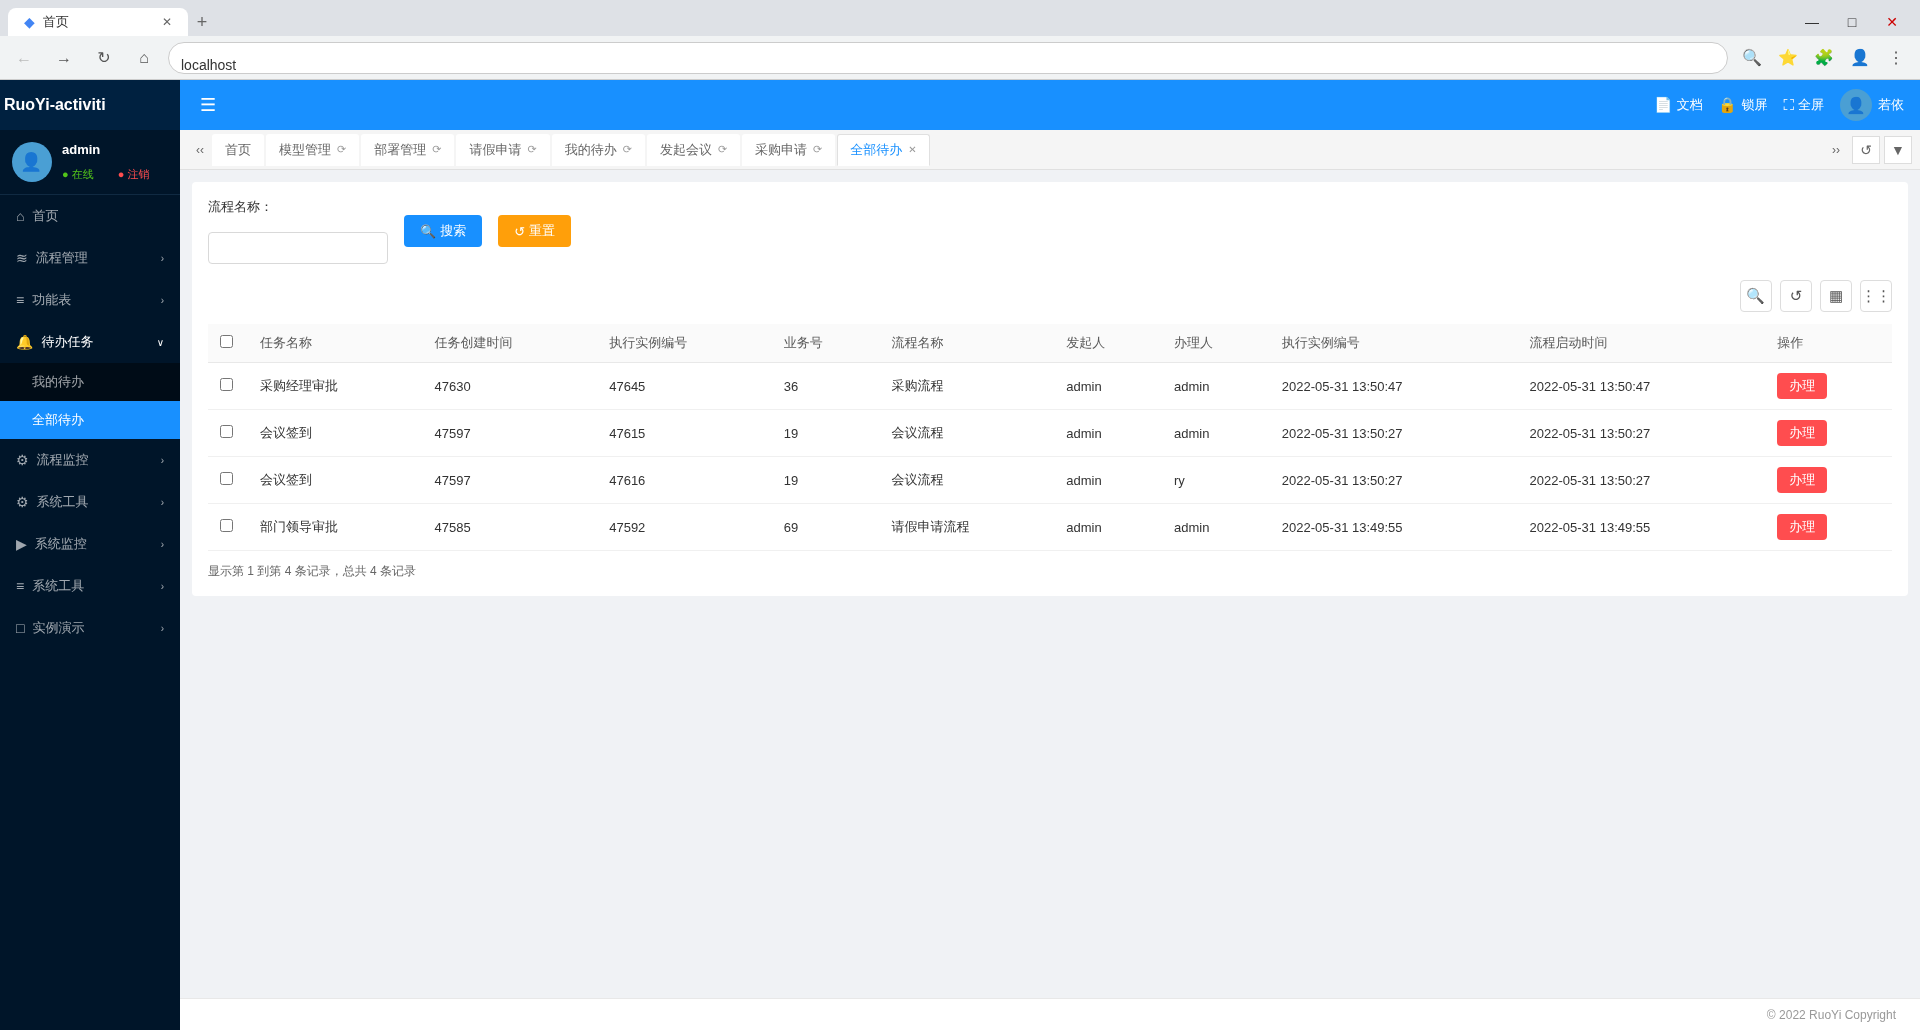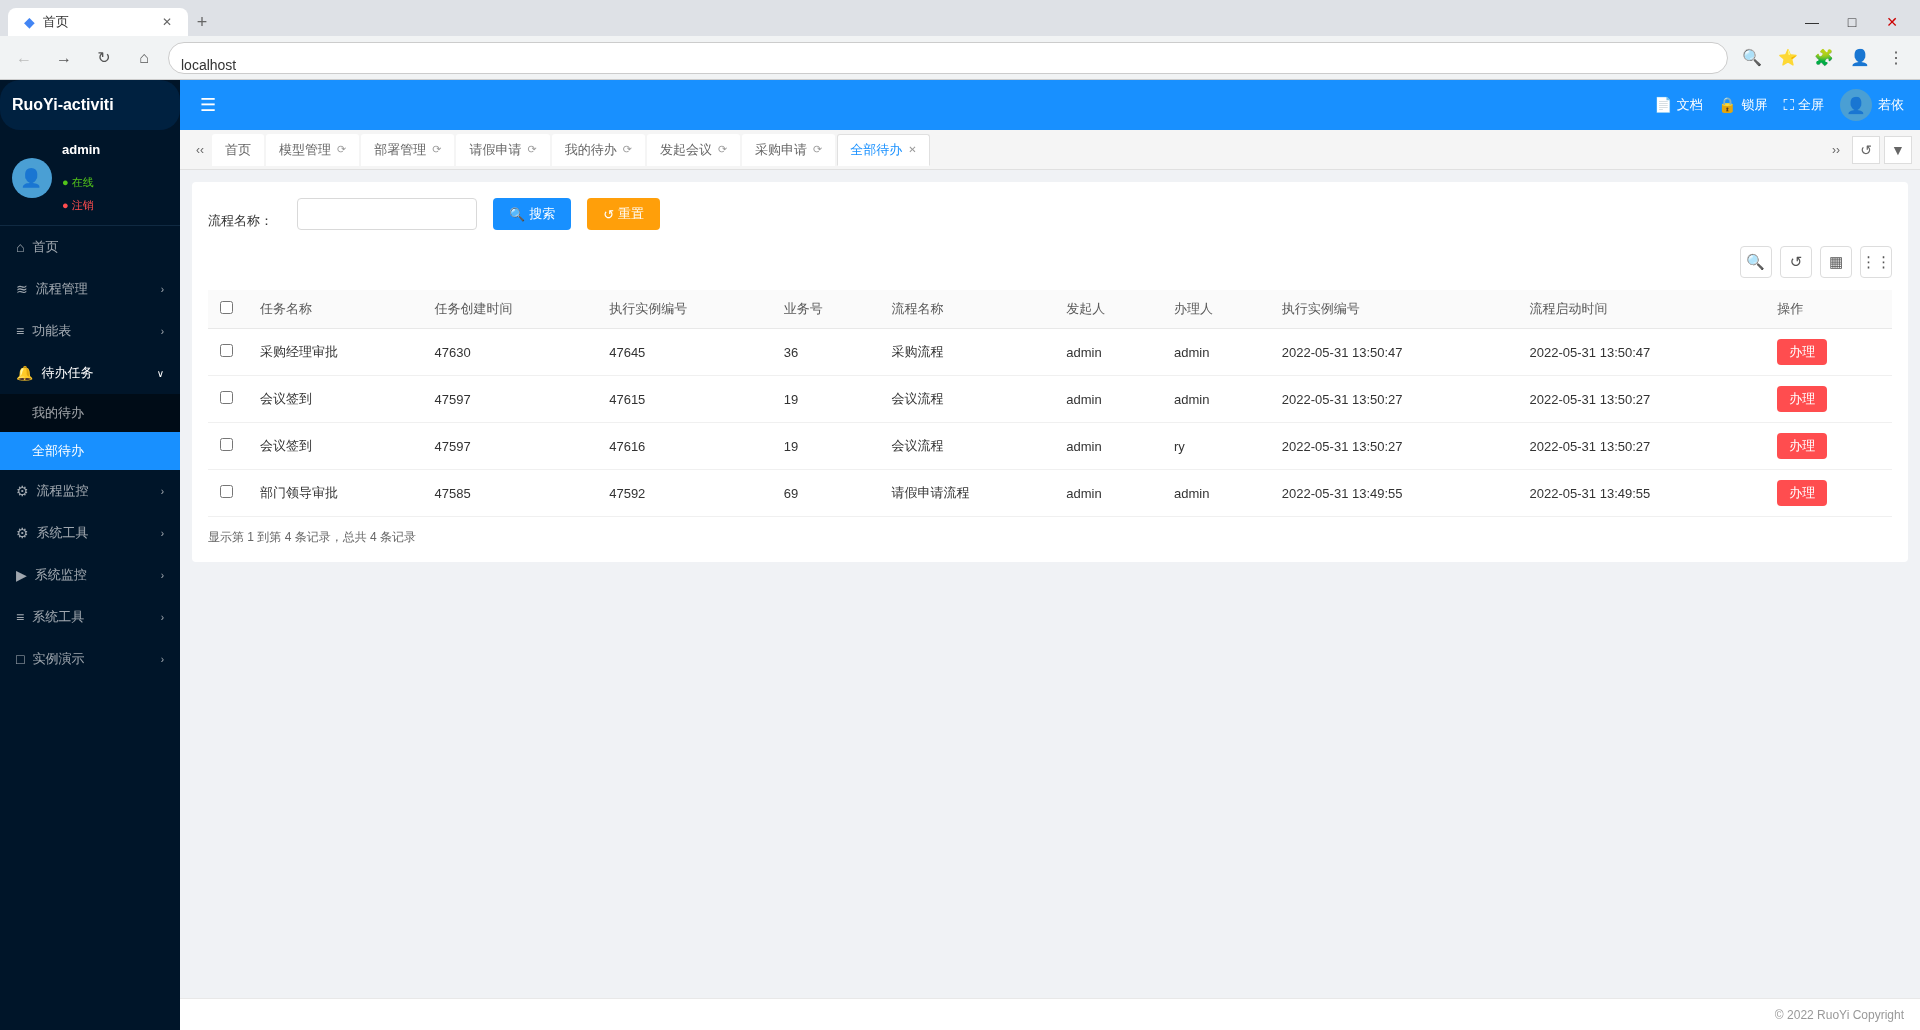--- a/index.html
+++ b/index.html
@@ -19,26 +19,26 @@
     .browser-nav-btn.disabled { color: #bbb; cursor: default; }
     .browser-address-bar { flex: 1; height: 32px; background: white; border: 1px solid #ccc; border-radius: 16px; display: flex; align-items: flex-end; padding: 0 12px; font-size: 14px; color: #333; }
     .browser-toolbar-icons { display: flex; align-items: center; gap: 4px; }
     .browser-toolbar-icon { width: 32px; height: 32px; display: flex; align-items: center; justify-content: center; cursor: pointer; border-radius: 50%; color: #555; font-size: 16px; }
 
     
     .app-container { display: flex; flex: 1; overflow: hidden; }
 
     
     .sidebar { width: 180px; background: #001529; color: white; display: flex; flex-direction: column; flex-shrink: 0; overflow-y: auto; }
-    .sidebar-brand { padding: 16px 12px; font-size: 16px; font-weight: bold; color: white; background: #002140; white-space: nowrap; overflow: hidden; border-radius: 20px; }
+    .sidebar-brand { padding: 16px 4px; font-size: 16px; font-weight: bold; color: white; background: #002140; white-space: nowrap; overflow: hidden; }
     .sidebar-user { padding: 12px; display: flex; align-items: center; gap: 10px; border-bottom: 1px solid #102a42; }
     .sidebar-avatar { width: 40px; height: 40px; border-radius: 50%; background: #4a9fd4; display: flex; align-items: center; justify-content: center; font-size: 18px; flex-shrink: 0; }
     .sidebar-user-info { display: flex; flex-direction: column; }
     .sidebar-username { color: white; font-size: 13px; font-weight: bold; }
-    .sidebar-user-actions { display: flex; gap: 8px; margin-top: 18px; font-size: 11px; flex-direction: column; }
+    .sidebar-user-actions { display: flex; gap: 24px; margin-top: 10px; font-size: 11px; }
     .status-online { color: #52c41a; }
     .status-logout { color: #ff4d4f; cursor: pointer; }
     .sidebar-menu { flex: 1; }
     .sidebar-menu-item { display: flex; align-items: center; padding: 12px 16px; color: #ffffffa0; cursor: pointer; font-size: 13px; gap: 8px; transition: background 0.2s; }
     .sidebar-menu-item .menu-icon { font-size: 14px; }
     .sidebar-menu-item .menu-arrow { margin-left: auto; font-size: 10px; }
     .sidebar-submenu { background: #000c17; }
     .sidebar-submenu-item { display: flex; align-items: center; padding: 10px 16px 10px 32px; color: #ffffffa0; cursor: pointer; font-size: 13px; }
     .sidebar-submenu-item.active { color: white; background: #1890ff; }
 
@@ -65,42 +65,42 @@
     .tab .tab-refresh { font-size: 11px; color: #999; }
     .tab-bar-right { display: flex; align-items: center; gap: 4px; flex-shrink: 0; }
     .tab-bar-action { width: 28px; height: 28px; display: flex; align-items: center; justify-content: center; cursor: pointer; color: #666; font-size: 14px; border: 1px solid #ddd; background: white; }
 
     
     .page-content { flex: 1; overflow-y: auto; padding: 12px; background: #f0f2f5; }
     .content-card { background: white; border-radius: 4px; padding: 16px; margin-bottom: 12px; }
 
     
     .search-bar { display: flex; align-items: center; gap: 16px; margin-bottom: 16px; }
-    .search-field { display: flex; align-items: flex-end; gap: 24px; }
+    .search-field { display: flex; align-items: flex-start; gap: 16px; flex-direction: column; }
     .search-label { font-size: 13px; color: #333; white-space: nowrap; }
     .search-input { height: 32px; border: 1px solid #d9d9d9; border-radius: 4px; padding: 0 8px; font-size: 13px; width: 180px; outline: none; }
     .btn-search { height: 32px; padding: 0 16px; background: #1890ff; color: white; border: none; border-radius: 4px; cursor: pointer; font-size: 13px; display: flex; align-items: center; gap: 4px; }
     .btn-reset { height: 32px; padding: 0 16px; background: #ff9f0a; color: white; border: none; border-radius: 4px; cursor: pointer; font-size: 13px; display: flex; align-items: center; gap: 4px; }
 
     
     .table-toolbar { display: flex; justify-content: flex-end; align-items: center; gap: 8px; margin-bottom: 12px; }
     .table-tool-btn { width: 32px; height: 32px; display: flex; align-items: center; justify-content: center; cursor: pointer; border: 1px solid #ddd; background: white; border-radius: 4px; color: #555; font-size: 15px; }
 
     
     .data-table { width: 100%; border-collapse: collapse; font-size: 13px; }
     .data-table th { background: #fafafa; border-bottom: 1px solid #e8e8e8; padding: 10px 12px; text-align: left; color: #595959; font-weight: 500; white-space: nowrap; }
     .data-table td { border-bottom: 1px solid #f0f0f0; padding: 10px 12px; color: #333; }
     .data-table .checkbox-col { width: 40px; }
     .btn-handle { background: #ff4d4f; color: white; border: none; border-radius: 4px; padding: 4px 12px; cursor: pointer; font-size: 13px; }
 
     
     .pagination-info { font-size: 12px; color: #666; margin-top: 12px; }
 
     
-    .app-footer { height: 32px; background: white; border-top: 1px solid #e8e8e8; display: flex; align-items: center; justify-content: flex-end; padding: 0 16px; font-size: 12px; color: #999; flex-shrink: 0; }
+    .app-footer { height: 32px; background: white; border-top: 1px solid #e8e8e8; display: flex; align-items: center; justify-content: flex-end; padding: 0 24px; font-size: 12px; color: #999; flex-shrink: 0; }
   </style>
 </head>
 <body>
 
 <div class="browser-chrome">
   <div class="browser-tabs">
     <div class="browser-tab">
       <span class="tab-icon">◆</span>
       <span>首页</span>
       <span class="tab-close">✕</span>

